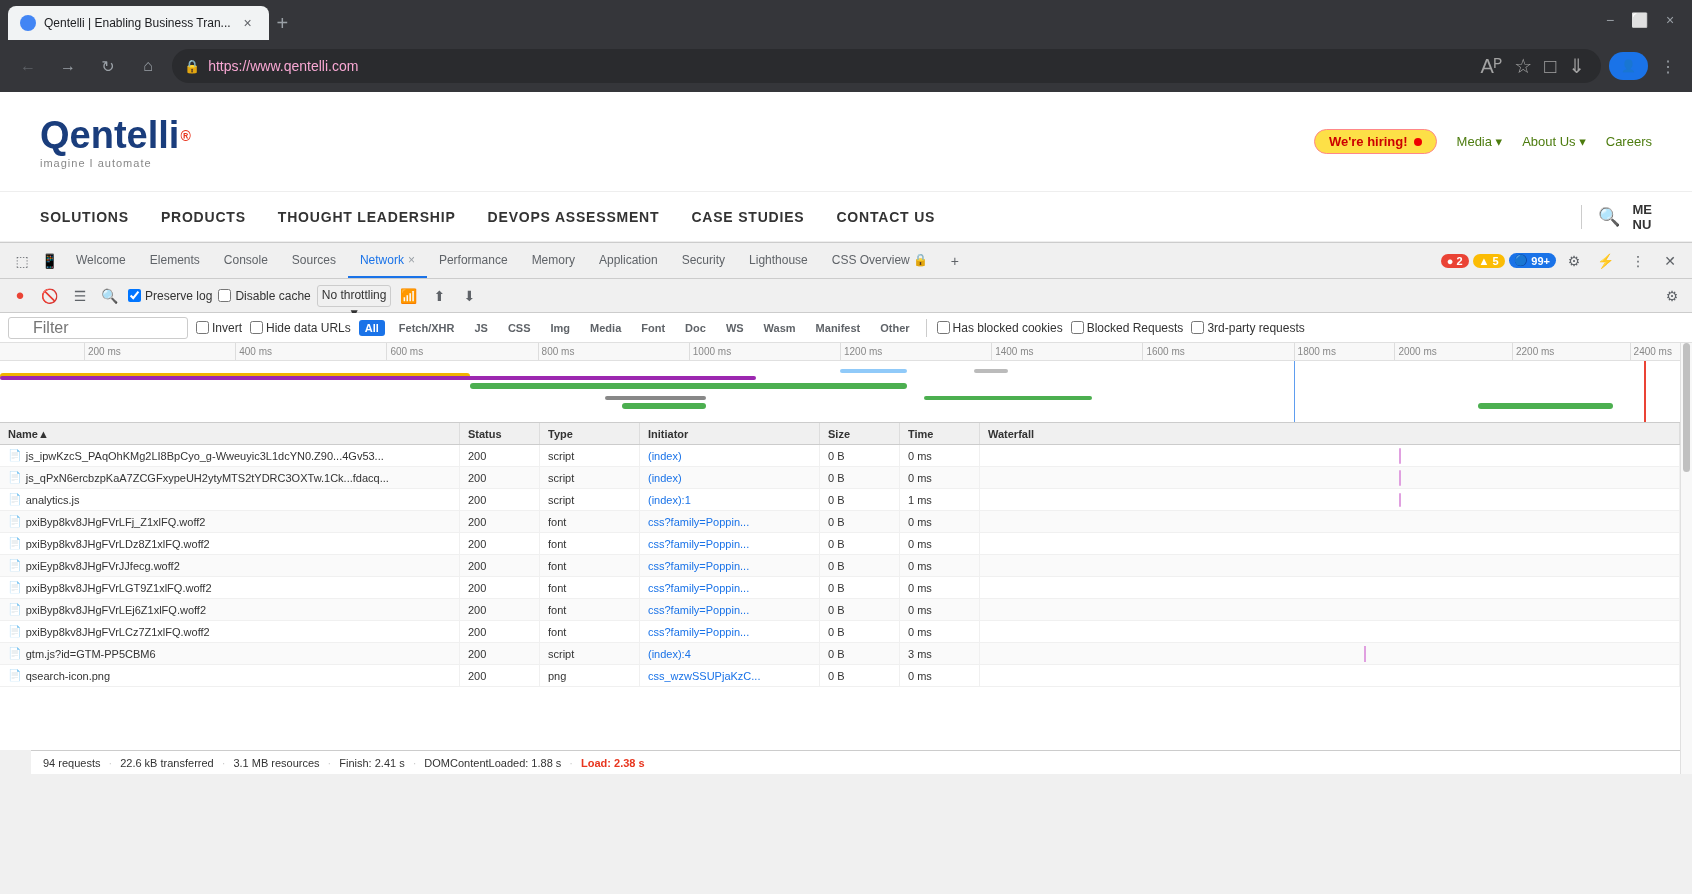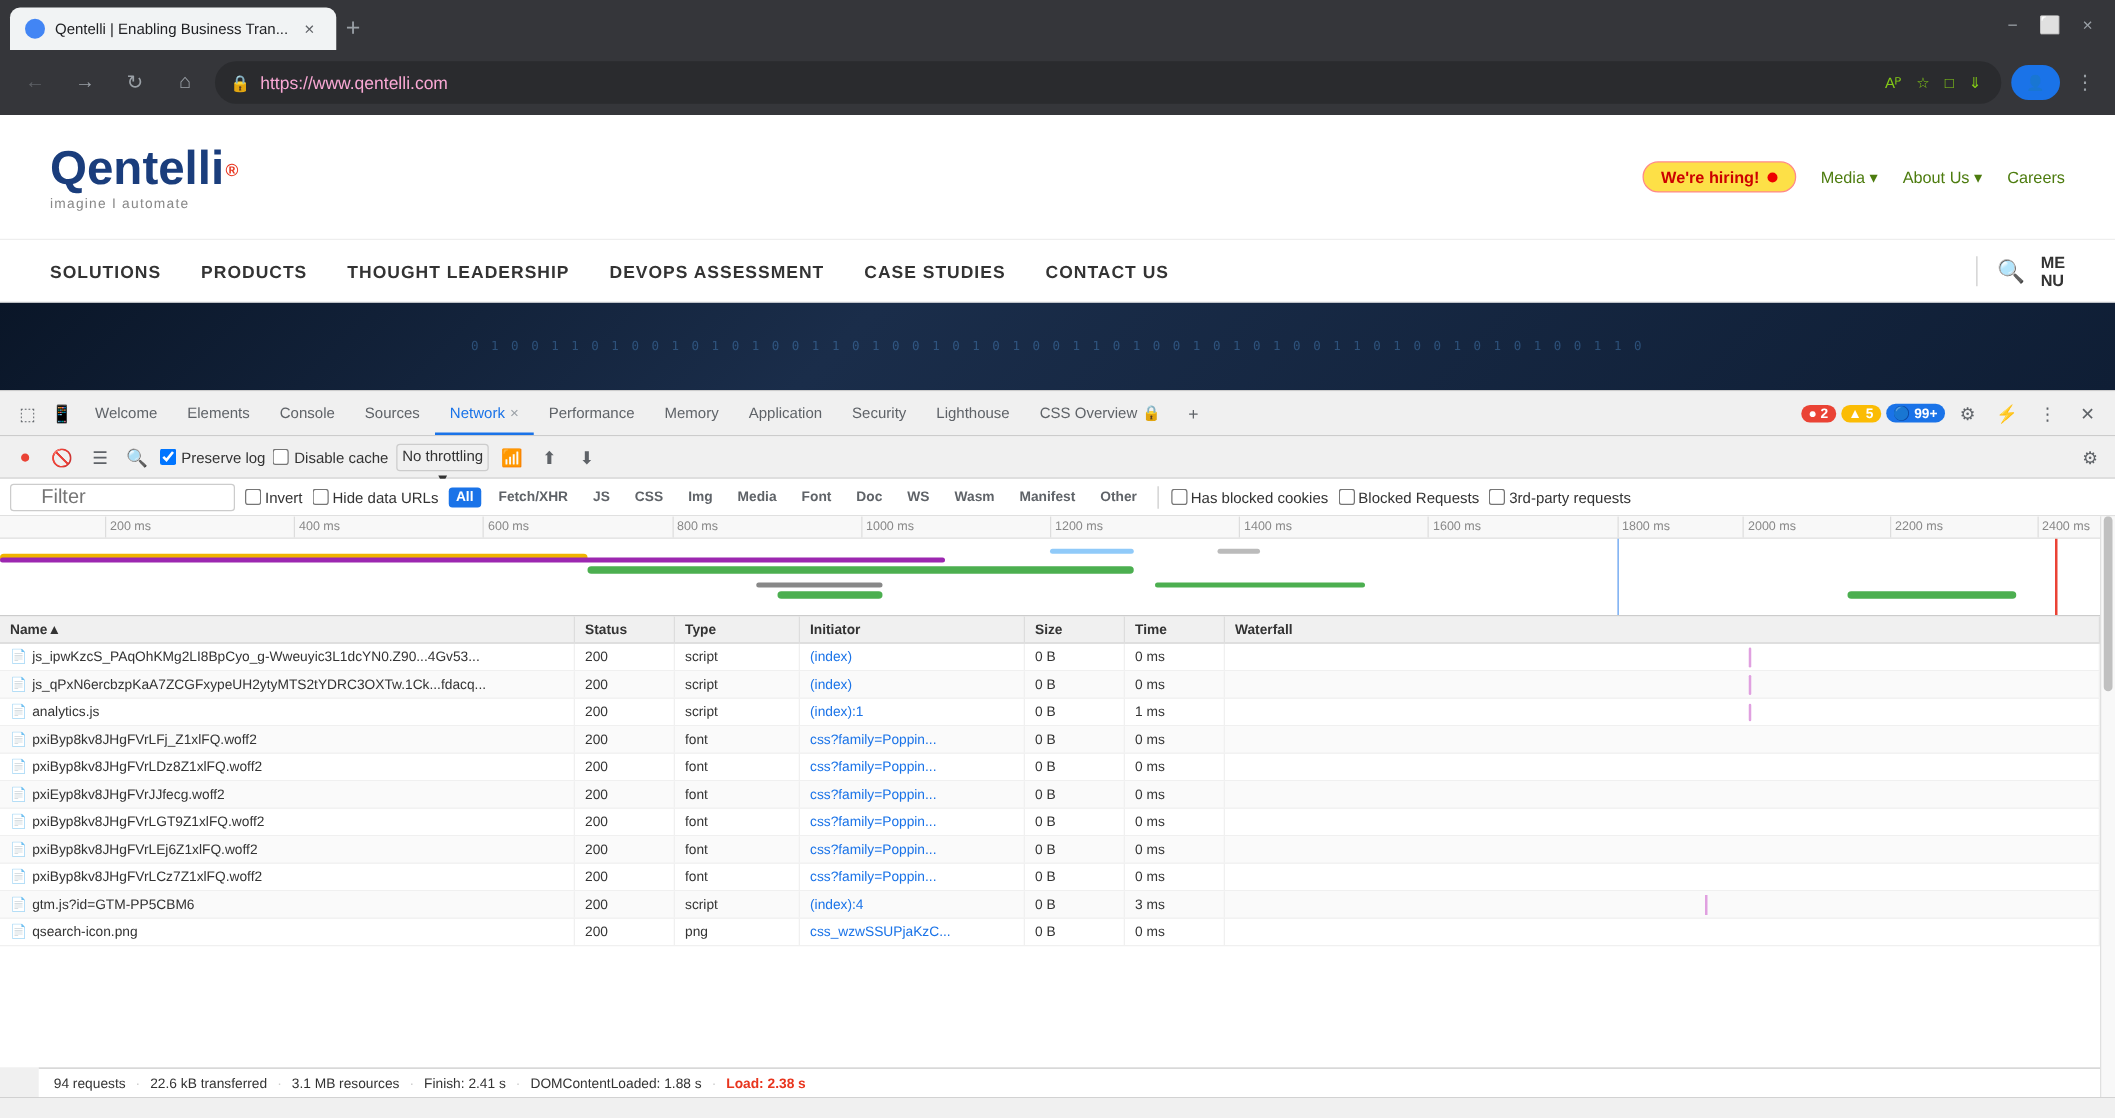--- a/index.html
+++ b/index.html
@@ -1,38 +1,38 @@
 <!DOCTYPE html>
 <html><head>
   <meta charset="utf-8">
   <style>
     * { box-sizing: border-box; margin: 0; padding: 0; }
     body { font-family: -apple-system, BlinkMacSystemFont, 'Segoe UI', Arial, sans-serif; font-size: 12px; background: #f0f0f0; overflow: hidden; }
 
     
-    .browser-chrome { background: #202124; width: 1692px; height: 878px; display: flex; flex-direction: column; }
+    .browser-chrome { background: #202124; width: 1692px; height: 774px; display: flex; flex-direction: column; }
 
     .tab-bar { background: #35363a; height: 40px; display: flex; align-items: flex-end; padding: 0 8px; gap: 0; }
     .tab { background: #f1f3f4; border-radius: 8px 8px 0 0; height: 34px; display: flex; align-items: center; padding: 0 12px; gap: 8px; min-width: 220px; max-width: 280px; }
     .tab-favicon { width: 16px; height: 16px; background: #4285f4; border-radius: 50%; flex-shrink: 0; }
     .tab-title { font-size: 12px; color: #202124; flex: 1; overflow: hidden; white-space: nowrap; text-overflow: ellipsis; }
     .tab-close { color: #606368; font-size: 14px; cursor: pointer; padding: 2px; border-radius: 50%; display: flex; align-items: center; justify-content: center; width: 18px; height: 18px; }
     .tab-new { color: #9aa0a6; font-size: 20px; padding: 0 8px; cursor: pointer; height: 34px; display: flex; align-items: center; }
     .tab-spacer { flex: 1; }
     .window-controls { display: flex; align-items: center; gap: 2px; padding-bottom: 6px; }
     .win-btn { width: 28px; height: 28px; border-radius: 4px; display: flex; align-items: center; justify-content: center; color: #9aa0a6; font-size: 14px; cursor: pointer; }
 
     .address-bar { background: #35363a; height: 52px; display: flex; align-items: center; padding: 0 12px; gap: 8px; }
     .nav-btn { width: 32px; height: 32px; border-radius: 50%; display: flex; align-items: center; justify-content: center; color: #9aa0a6; font-size: 16px; cursor: pointer; }
     .nav-btn.disabled { opacity: 0.4; cursor: default; }
     .url-bar { flex: 1; background: #2a2b2e; border-radius: 20px; height: 34px; display: flex; align-items: center; padding: 0 12px; gap: 8px; }
     .url-icon { color: #9aa0a6; font-size: 13px; }
     .url-text { color: #f9a8d4; font-size: 14px; flex: 1; }
     .url-actions { display: flex; gap: 4px; align-items: center; }
-    .url-action-btn { color: #84cc16; font-size: 12px; cursor: pointer; padding: 4px; }
+    .url-action-btn { color: #a3a3a3; font-size: 20px; cursor: pointer; padding: 4px; }
     .profile-btn { background: #1a73e8; border-radius: 16px; height: 28px; padding: 0 12px; display: flex; align-items: center; gap: 6px; color: white; font-size: 12px; cursor: pointer; }
     .ext-btn { color: #9aa0a6; font-size: 16px; cursor: pointer; padding: 4px; }
 
     
     .website-content { background: white; flex: 1; display: flex; flex-direction: column; overflow: hidden; }
     .site-header { background: white; height: 100px; display: flex; align-items: center; padding: 0 40px; border-bottom: 1px solid #eee; flex-shrink: 0; position: relative; }
     .logo-area { display: flex; flex-direction: column; }
     .header-hiring { background: #fde047; border: 1px solid #f88; border-radius: 20px; padding: 4px 14px; display: flex; align-items: center; gap: 6px; font-size: 13px; font-weight: 600; color: #c00; cursor: pointer; }
     .hiring-dot { width: 8px; height: 8px; background: #e00; border-radius: 50%; }
     .header-link { color: #4d7c0f; text-decoration: none; font-size: 13px; font-weight: 500; cursor: pointer; }
@@ -183,27 +183,20 @@
         <span class="nav-item">THOUGHT LEADERSHIP</span>
         <span class="nav-item">DEVOPS ASSESSMENT</span>
         <span class="nav-item">CASE STUDIES</span>
         <span class="nav-item">CONTACT US</span>
       </div>
       <div class="nav-divider"></div>
       <span class="nav-search">🔍</span>
       <span class="nav-menu">ME<br>NU</span>
     </div>
 
-    <div class="hero-section">
-      <div class="hero-bg">
-        <div style="color:rgba(100,180,255,0.3);font-size:10px;font-family:monospace;letter-spacing:2px;overflow:hidden;width:100%;text-align:center;">
-          0 1 0 0 1 1 0 1 0 0 1 0 1 0 1 0 0 1 1 0 1 0 0 1 0 1 0 1 0 0 1 1 0 1 0 0 1 0 1 0 1 0 0 1 1 0 1 0 0 1 0 1 0 1 0 0 1 1 0
-        </div>
-      </div>
-    </div>
 
     <div class="devtools">
 
       <div class="devtools-tabs">
         <div class="dt-icon-btn">⬚</div>
         <div class="dt-icon-btn">📱</div>
         <div class="dt-tab">
             <span>Welcome</span>
           </div>
         <div class="dt-tab">

